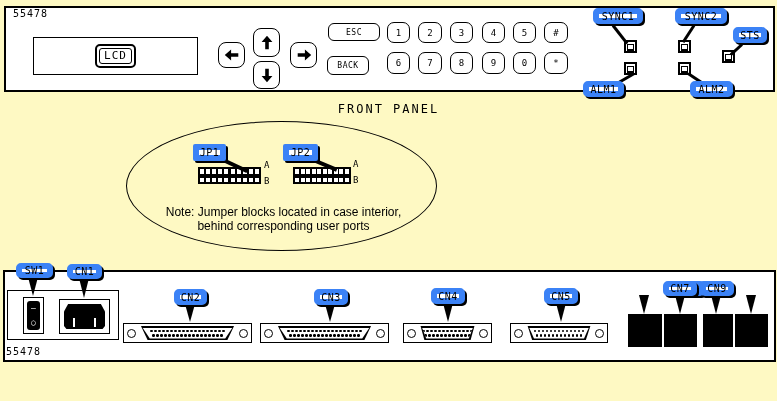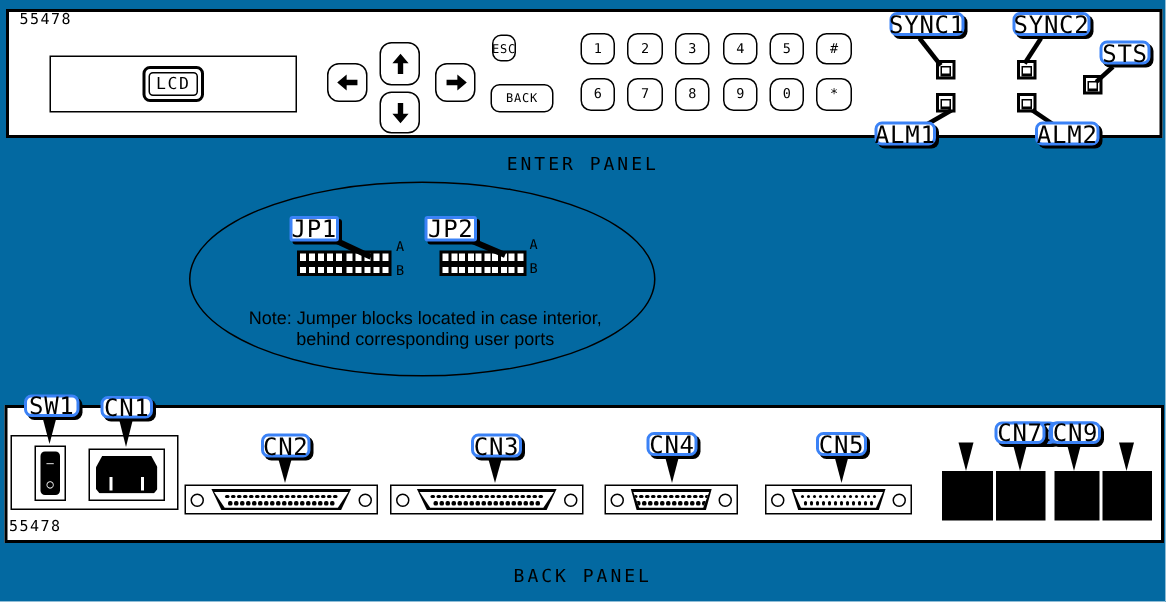--- a/index.html
+++ b/index.html
@@ -1,32 +1,32 @@
 <!DOCTYPE html>
 <html><head>
 <meta charset="utf-8">
 <style>
   html,body{margin:0;padding:0;background:#fff;}
-  .page{position:relative;width:777px;height:401px;background:#0369a1;overflow:hidden;
+  .page{position:relative;width:777px;height:401px;background:#fef9c3;overflow:hidden;
         font-family:"DejaVu Sans Mono",monospace;color:#000;}
   .abs{position:absolute;box-sizing:border-box;}
   .panel{border:2px solid #000;background:#fff;}
   .pn{font-size:10px;letter-spacing:1px;}
   .section-title{width:777px;text-align:center;font-size:12px;letter-spacing:2px;}
   
   .lcd-outer{border:1.5px solid #000;display:flex;align-items:center;justify-content:center;}
   .lcd-box{border:2px solid #000;border-radius:5px;padding:2px;}
   .lcd-box-in{border:1.5px solid #000;border-radius:3px;padding:0 4px;font-size:11px;letter-spacing:1px;line-height:14px;}
   
   .key{border:1.5px solid #000;border-radius:7px;background:#fff;display:flex;align-items:center;justify-content:center;font-size:9px;}
   .arrow-key{border:1.5px solid #000;border-radius:8px;background:#fff;display:flex;align-items:center;justify-content:center;}
   .cmd-key{border:1.5px solid #000;border-radius:6px;background:#fff;display:flex;align-items:center;justify-content:center;font-size:8px;letter-spacing:0.5px;}
   
-  .callout{border:2px solid #3b82f6;border-radius:5px;background:#fff;box-shadow:2px 2px 0 #000;
-           display:flex;align-items:center;justify-content:center;font-size:16px;letter-spacing:0.5px;z-index:5;}
+  .callout{border:6px solid #3b82f6;border-radius:5px;background:#fff;box-shadow:2px 2px 0 #000;
+           display:flex;align-items:center;justify-content:center;font-size:10px;letter-spacing:0.5px;z-index:5;}
   .callout.sq{border-radius:2px;}
   .vtail{width:0;height:0;border-left:5px solid transparent;border-right:5px solid transparent;z-index:4;}
   .pline{height:3px;background:#000;transform-origin:0 50%;z-index:3;}
   
   .led{width:13px;height:13px;border:2px solid #000;background:#fff;}
   .led-in{position:absolute;left:1px;right:1px;top:2px;bottom:0;border:1px solid #000;border-bottom-width:2px;}
   
   .ellipse{border:1.5px solid #000;border-radius:50%;}
   .note{width:315px;text-align:center;font-family:"Liberation Sans",sans-serif;font-size:12px;}
   
@@ -81,21 +81,21 @@
     <svg width="18" height="18" viewBox="0 0 20 20" style="transform:rotate(90deg);">
       <path d="M3,8 L11,8 L11,4 L18,10 L11,16 L11,12 L3,12 Z" fill="#000"></path>
       </svg>
   </div>
   <div class="abs arrow-key" style="left:290px;top:42px;width:27px;height:26px;">
     <svg width="18" height="18" viewBox="0 0 20 20">
       <path d="M3,8 L11,8 L11,4 L18,10 L11,16 L11,12 L3,12 Z" fill="#000"></path>
       </svg>
   </div>
 
-  <div class="abs cmd-key" style="left:328px;top:23px;width:16px;height:18px;">ESC</div>
+  <div class="abs cmd-key" style="left:328px;top:23px;width:52px;height:18px;">ESC</div>
   <div class="abs cmd-key" style="left:327px;top:56px;width:42px;height:19px;">BACK</div>
 
   <div class="abs key" style="left:387px;top:22px;width:23px;height:21px;">1</div>
   <div class="abs key" style="left:418px;top:22px;width:24px;height:21px;">2</div>
   <div class="abs key" style="left:450px;top:22px;width:23px;height:21px;">3</div>
   <div class="abs key" style="left:482px;top:22px;width:23px;height:21px;">4</div>
   <div class="abs key" style="left:513px;top:22px;width:23px;height:21px;">5</div>
   <div class="abs key" style="left:544px;top:22px;width:24px;height:21px;">#</div>
 
   <div class="abs key" style="left:387px;top:52px;width:23px;height:22px;">6</div>
@@ -126,21 +126,21 @@
   <div class="abs led" style="left:678px;top:40px;">
       <div class="led-in"></div>
     </div>
   <div class="abs led" style="left:678px;top:62px;">
       <div class="led-in"></div>
     </div>
   <div class="abs led" style="left:722px;top:50px;">
       <div class="led-in"></div>
     </div>
 
-  <div class="abs section-title" style="left:0;top:102px;">ENTER PANEL</div>
+  <div class="abs section-title" style="left:0;top:102px;">FRONT PANEL</div>
 
   <div class="abs ellipse" style="left:126px;top:121px;width:311px;height:130px;"></div>
 
   <div class="abs callout sq" style="left:193px;top:144px;width:33px;height:17px;">JP1</div>
   <div class="abs callout sq" style="left:283px;top:144px;width:35px;height:17px;">JP2</div>
 
   <div class="abs pline" style="left:221px;top:157px;width:29px;height:4px;transform:rotate(25deg);"></div>
   <div class="abs pline" style="left:311px;top:157px;width:28px;height:4px;transform:rotate(23deg);"></div>
 
   <div class="abs jblock" style="left:198px;top:167px;width:63px;height:17px;">
@@ -415,15 +415,14 @@
   <div class="abs callout" style="left:699px;top:281px;width:34px;height:15px;">CN8</div>
   <div class="abs vtail" style="left:711px;top:295px;border-top:19px solid #000;"></div>
   <div class="abs callout" style="left:700px;top:281px;width:34px;height:15px;">CN9</div>
   <div class="abs vtail" style="left:746px;top:295px;border-top:19px solid #000;"></div>
 
   <div class="abs jack" style="left:628px;top:314px;width:34px;height:33px;"></div>
   <div class="abs jack" style="left:664px;top:314px;width:33px;height:33px;"></div>
   <div class="abs jack" style="left:703px;top:314px;width:30px;height:33px;"></div>
   <div class="abs jack" style="left:735px;top:314px;width:33px;height:33px;"></div>
 
-  <div class="abs section-title" style="left:0;top:377px;">BACK PANEL</div>
 
 </div>
 
 </body></html>

